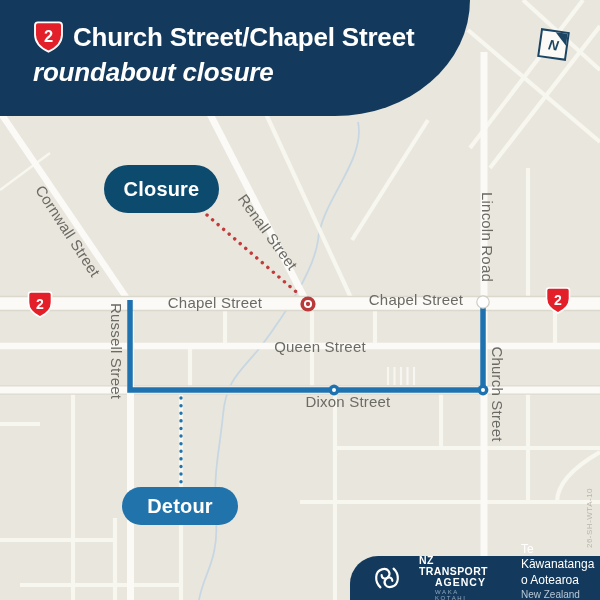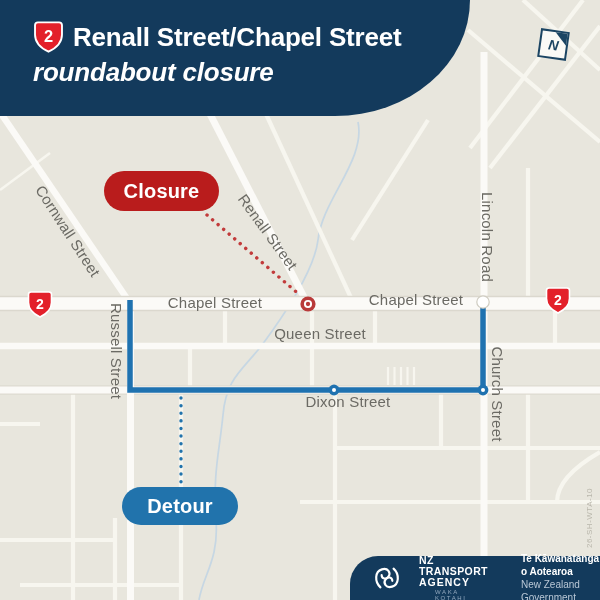--- a/index.html
+++ b/index.html
@@ -20,21 +20,21 @@
   .r57{transform:translate(-50%,-50%) rotate(57deg);}
   .r90{transform:translate(-50%,-50%) rotate(90deg);}
   .rneg90{transform:translate(-50%,-50%) rotate(-90deg);}
   .watermark{font-size:8px;color:#B9B6AB;letter-spacing:.5px;}
 
   
   .pill{
     position:absolute;z-index:3;display:flex;align-items:center;justify-content:center;
     color:#fff;font-weight:bold;font-size:20px;letter-spacing:.2px;
   }
-  .pill.closure{left:104px;top:171px;width:115px;height:40px;border-radius:24px;background:#b91c1c;}
+  .pill.closure{left:104px;top:165px;width:115px;height:48px;border-radius:24px;background:#0c4a6e;}
   .pill.detour{left:122px;top:487px;width:116px;height:38px;border-radius:23px;background:#2173AC;}
 
   
   .shield{position:absolute;z-index:3;}
   .shield-west{left:27px;top:290px;}
   .shield-east{left:545px;top:286px;}
 
   
   .compass{
     position:absolute;z-index:3;left:539px;top:30px;width:25px;height:25px;
@@ -64,24 +64,24 @@
   
   .footer{
     position:absolute;z-index:5;left:350px;top:556px;width:250px;height:44px;
     background:#133A5C;border-top-left-radius:28px;
     display:flex;align-items:center;gap:17px;padding-left:0;
     color:#fff;
   }
   .footer .logo-mark{margin-left:22px;flex:0 0 auto;}
   .agency-block{line-height:1.05;}
   .agency-l1{font-size:10.5px;font-weight:bold;letter-spacing:.4px;}
-  .agency-l2{font-size:10.5px;font-weight:bold;letter-spacing:1px;}
+  .agency-l2{font-size:10.5px;font-weight:bold;letter-spacing:1px;margin-left:16px;}
   .agency-l3{font-size:6px;letter-spacing:1.6px;color:#93A9BF;margin-left:16px;margin-top:1px;}
   .govt-block{margin-left:16px;line-height:1.3;}
-  .govt-l1{font-size:10px;font-weight:bold;}
+  .govt-l1{font-size:12px;font-weight:normal;}
   .govt-l2{font-size:10px;color:#B9C7D6;}
 </style>
 </head>
 <body>
 
 <div class="stage">
 
   <svg class="map-svg" width="600" height="600" viewBox="0 0 600 600">
 
     <path d="M358 122 C366 160 322 200 318 240 C314 272 282 318 262 345 C243 370 226 378 223 415 C219 455 213 470 216 520 C219 560 203 575 199 600" fill="none" stroke="#BFD4E4" stroke-width="1.7" opacity="0.85"></path>
@@ -156,21 +156,21 @@
 
     <line x1="181" y1="398" x2="181" y2="484" stroke="#2173AC" stroke-width="3.4" stroke-linecap="round" stroke-dasharray="0.1 7.5"></line>
   </svg>
 
   <div class="street r57" style="left:68px;top:231px;">Cornwall Street</div>
   <div class="street r54" style="left:268px;top:232px;">Renall Street</div>
   <div class="street" style="left:215px;top:302px;">Chapel Street</div>
   <div class="street" style="left:416px;top:299px;">Chapel Street</div>
   <div class="street r90" style="left:487px;top:237px;">Lincoln Road</div>
   <div class="street r90" style="left:116px;top:351px;">Russell Street</div>
-  <div class="street" style="left:320px;top:333px;">Queen Street</div>
+  <div class="street" style="left:320px;top:346px;">Queen Street</div>
   <div class="street r90" style="left:497px;top:394px;">Church Street</div>
   <div class="street" style="left:336px;top:401px;padding-left:24px;">Dixon Street</div>
   <div class="street rneg90 watermark" style="left:589px;top:518px;">26-SH-WTA-10</div>
 
   <div class="pill closure">
     <span>Closure</span>
   </div>
   <div class="pill detour">
     <span>Detour</span>
   </div>
@@ -189,21 +189,21 @@
     <div class="n">N</div>
   </div>
 
   <div class="header">
     <div class="header-inner">
       <div class="title-row">
         <svg width="31" height="34" viewBox="0 0 26 29">
           <path d="M4 2 h18 q2.5 0 2.5 2.5 v8 q0 9 -11.5 14.5 Q1.5 21.5 1.5 12.5 v-8 Q1.5 2 4 2 z" fill="#E3202A" stroke="#FFFFFF" stroke-width="1.6"></path>
           <text x="13" y="18.5" text-anchor="middle" font-size="14" font-weight="bold" fill="#FFFFFF" font-family="Liberation Sans, sans-serif">2</text>
         </svg>
-        <span class="title-line">Renall Street/Chapel Street</span>
+        <span class="title-line">Church Street/Chapel Street</span>
       </div>
       <div class="title-line title-line2">roundabout closure</div>
     </div>
   </div>
 
   <div class="footer">
     <svg class="logo-mark" width="30" height="30" viewBox="0 0 32 32">
       <path d="M9 26 C2.5 20 3 9 10.5 6.8 C17 4.8 20.5 10.5 17.5 14.5 C15 17.8 10.5 17 10.3 13" fill="none" stroke="#FFFFFF" stroke-width="2.3" stroke-linecap="round"></path>
       <path d="M23 6 C29.5 12 29 23 21.5 25.2 C15 27.2 11.5 21.5 14.5 17.5 C17 14.2 21.5 15 21.7 19" fill="none" stroke="#FFFFFF" stroke-width="2.3" stroke-linecap="round"></path>
     </svg>

